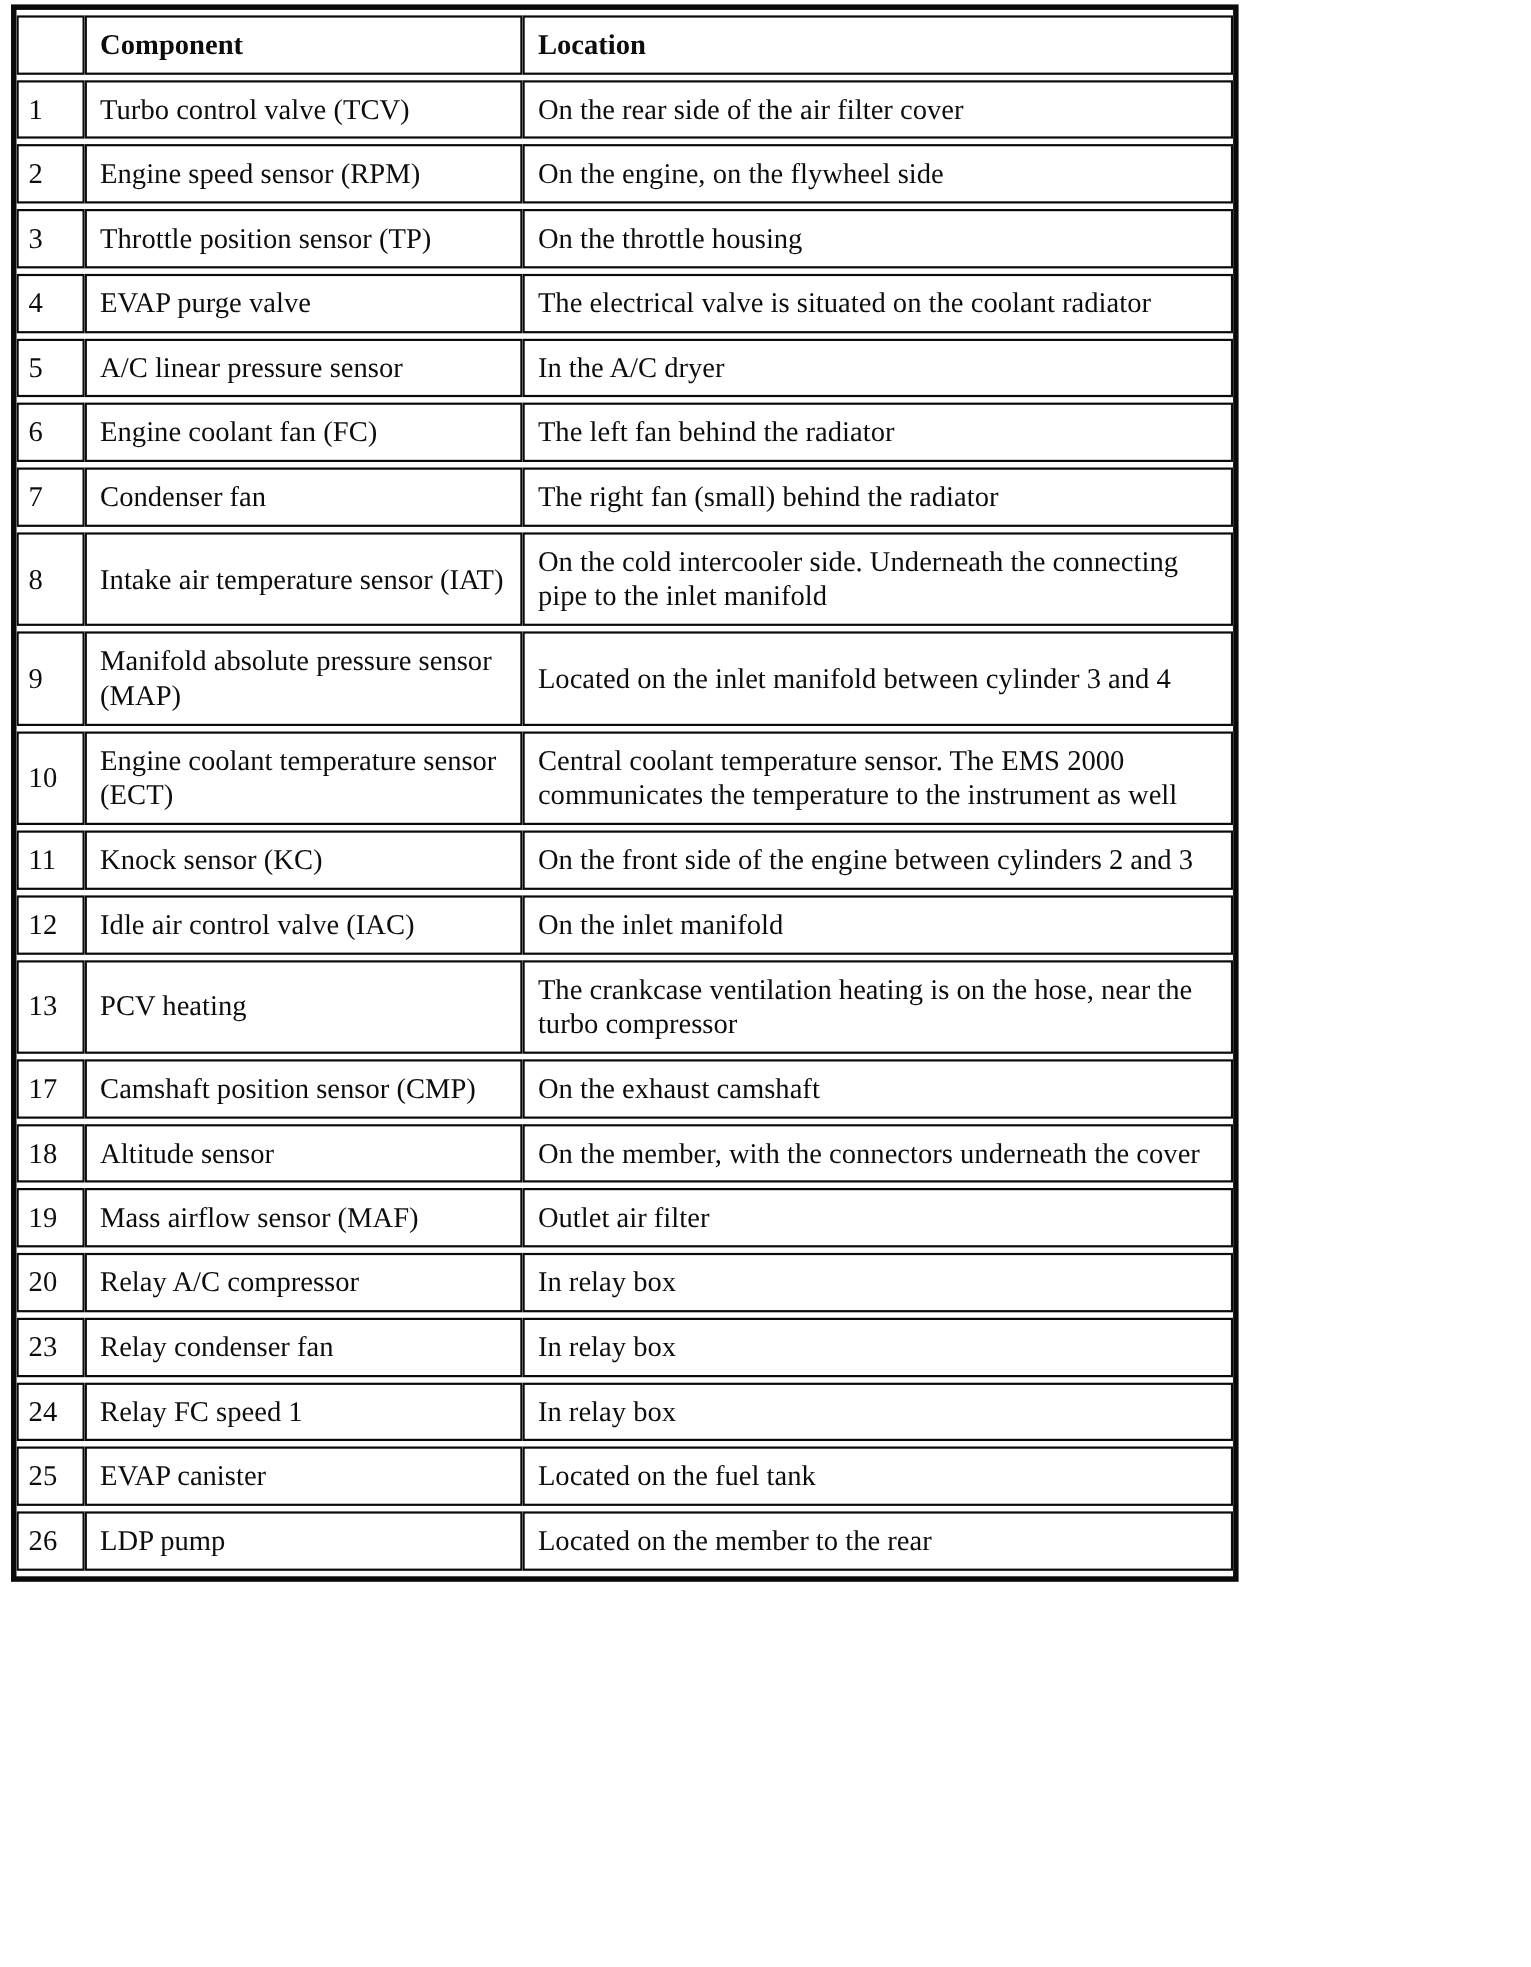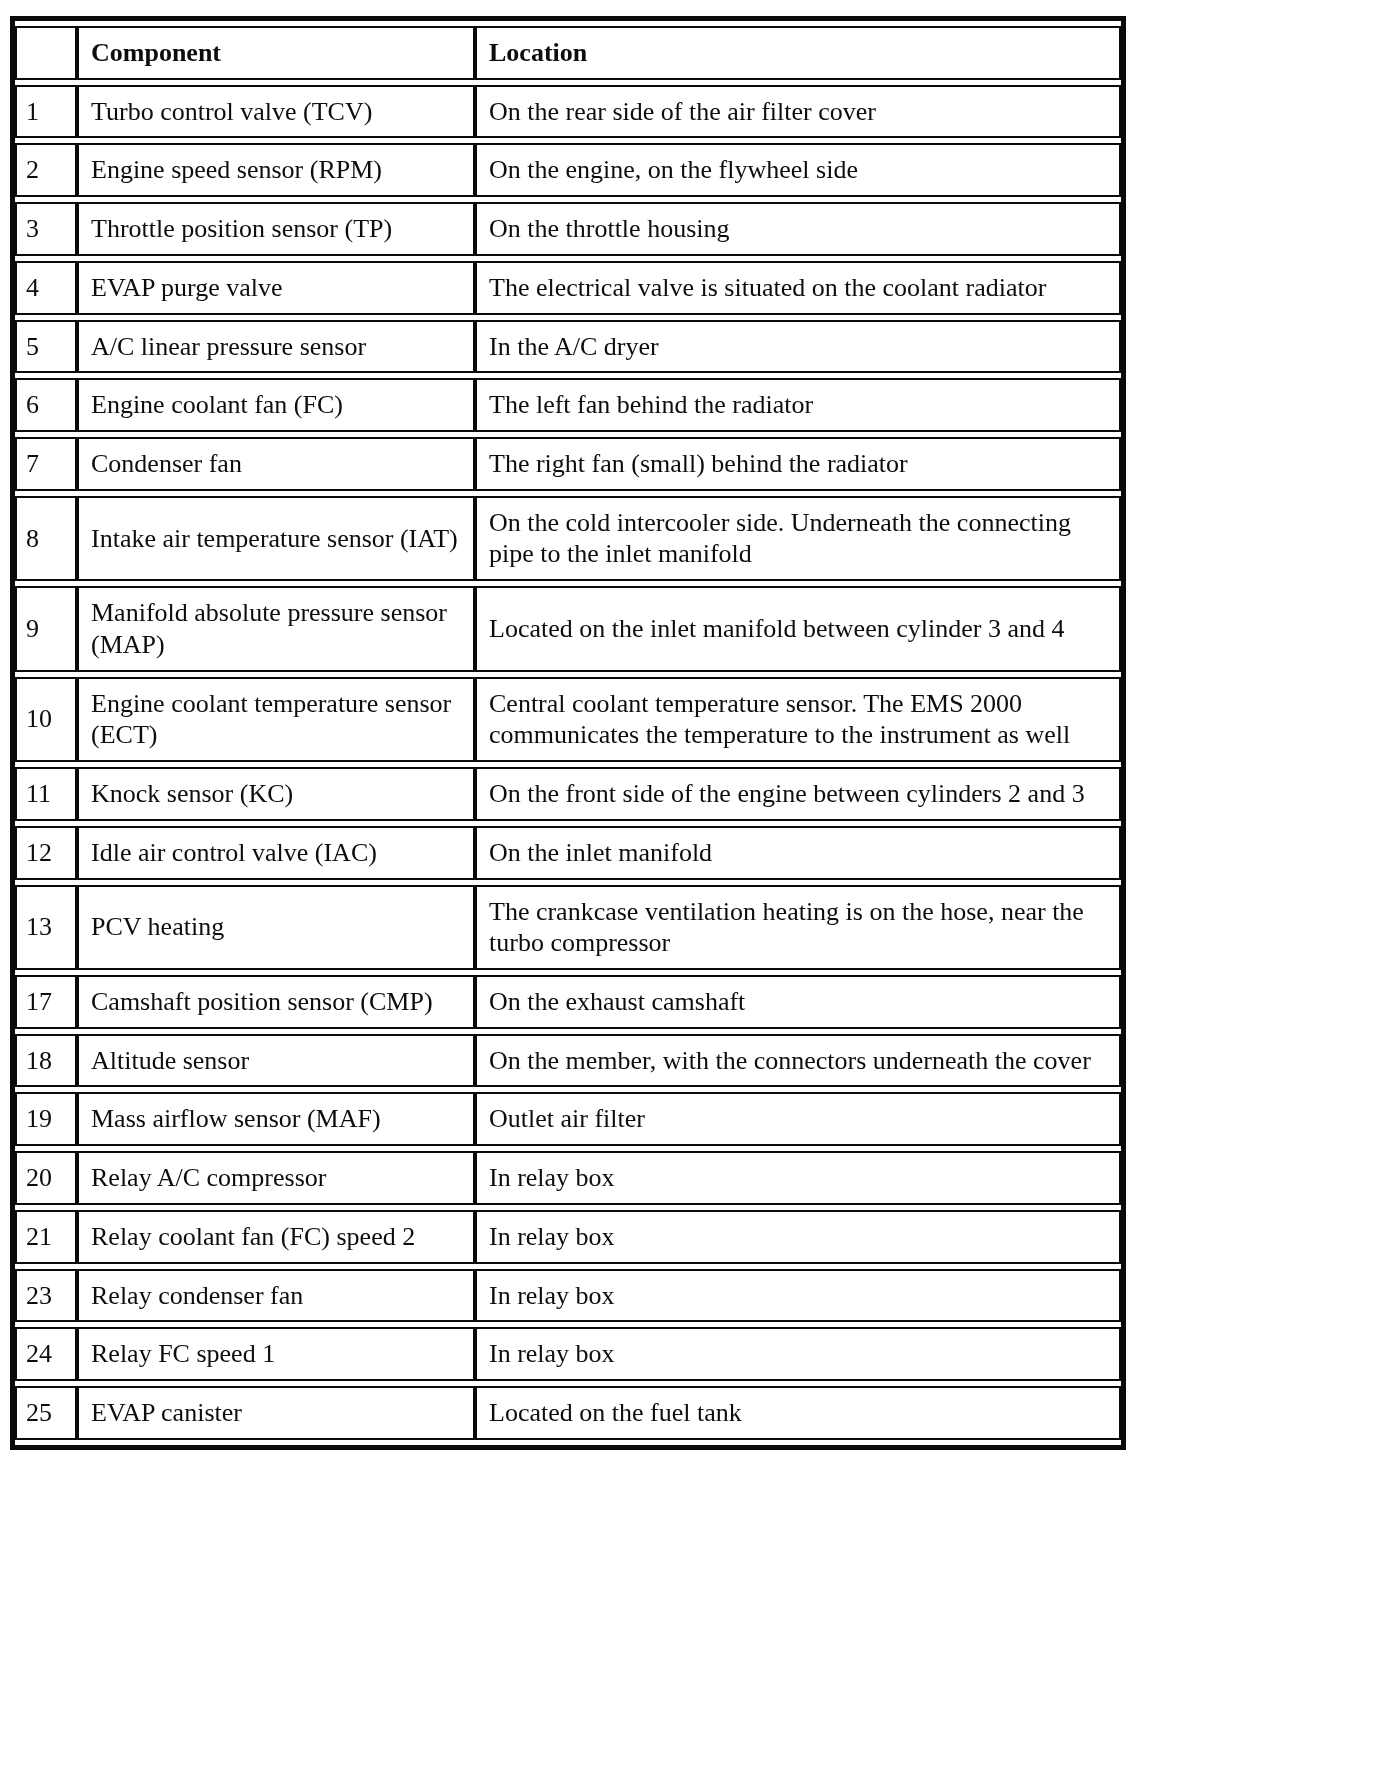--- a/index.html
+++ b/index.html
@@ -6,21 +6,21 @@
     margin: 0;
     padding: 0;
     background: #ffffff;
     font-family: "Liberation Serif", "DejaVu Serif", serif;
   }
   .page {
     width: 1136px;
     min-height: 1788px;
     box-sizing: border-box;
     background: #ffffff;
-    padding: 16px 10px;
+    padding: 4px 10px;
   }
   .table-frame {
     border: 5px solid #0a0a0a;
     box-sizing: border-box;
     padding: 0;
   }
   table.component-table {
     width: 100%;
     border-collapse: separate;
     border-spacing: 0 5px;
@@ -168,41 +168,41 @@
     <td class="col-component">Mass airflow sensor (MAF)</td>
     <td class="col-location">Outlet air filter</td>
   </tr>
 
   <tr>
     <td class="col-num">20</td>
     <td class="col-component">Relay A/C compressor</td>
     <td class="col-location">In relay box</td>
   </tr>
 
-  <tr>
-    <td class="col-num">21</td>
-    <td class="col-component">Relay coolant fan (FC) speed 2</td>
-    <td class="col-location">In relay box</td>
-  </tr>
 
 
   <tr>
     <td class="col-num">23</td>
     <td class="col-component">Relay condenser fan</td>
     <td class="col-location">In relay box</td>
   </tr>
 
   <tr>
     <td class="col-num">24</td>
     <td class="col-component">Relay FC speed 1</td>
     <td class="col-location">In relay box</td>
   </tr>
 
   <tr>
     <td class="col-num">25</td>
     <td class="col-component">EVAP canister</td>
     <td class="col-location">Located on the fuel tank</td>
   </tr>
 
+  <tr>
+    <td class="col-num">26</td>
+    <td class="col-component">LDP pump</td>
+    <td class="col-location">Located on the member to the rear</td>
+  </tr>
 </tbody>
     </table>
   </div>
 </div>
 
 </body></html>

